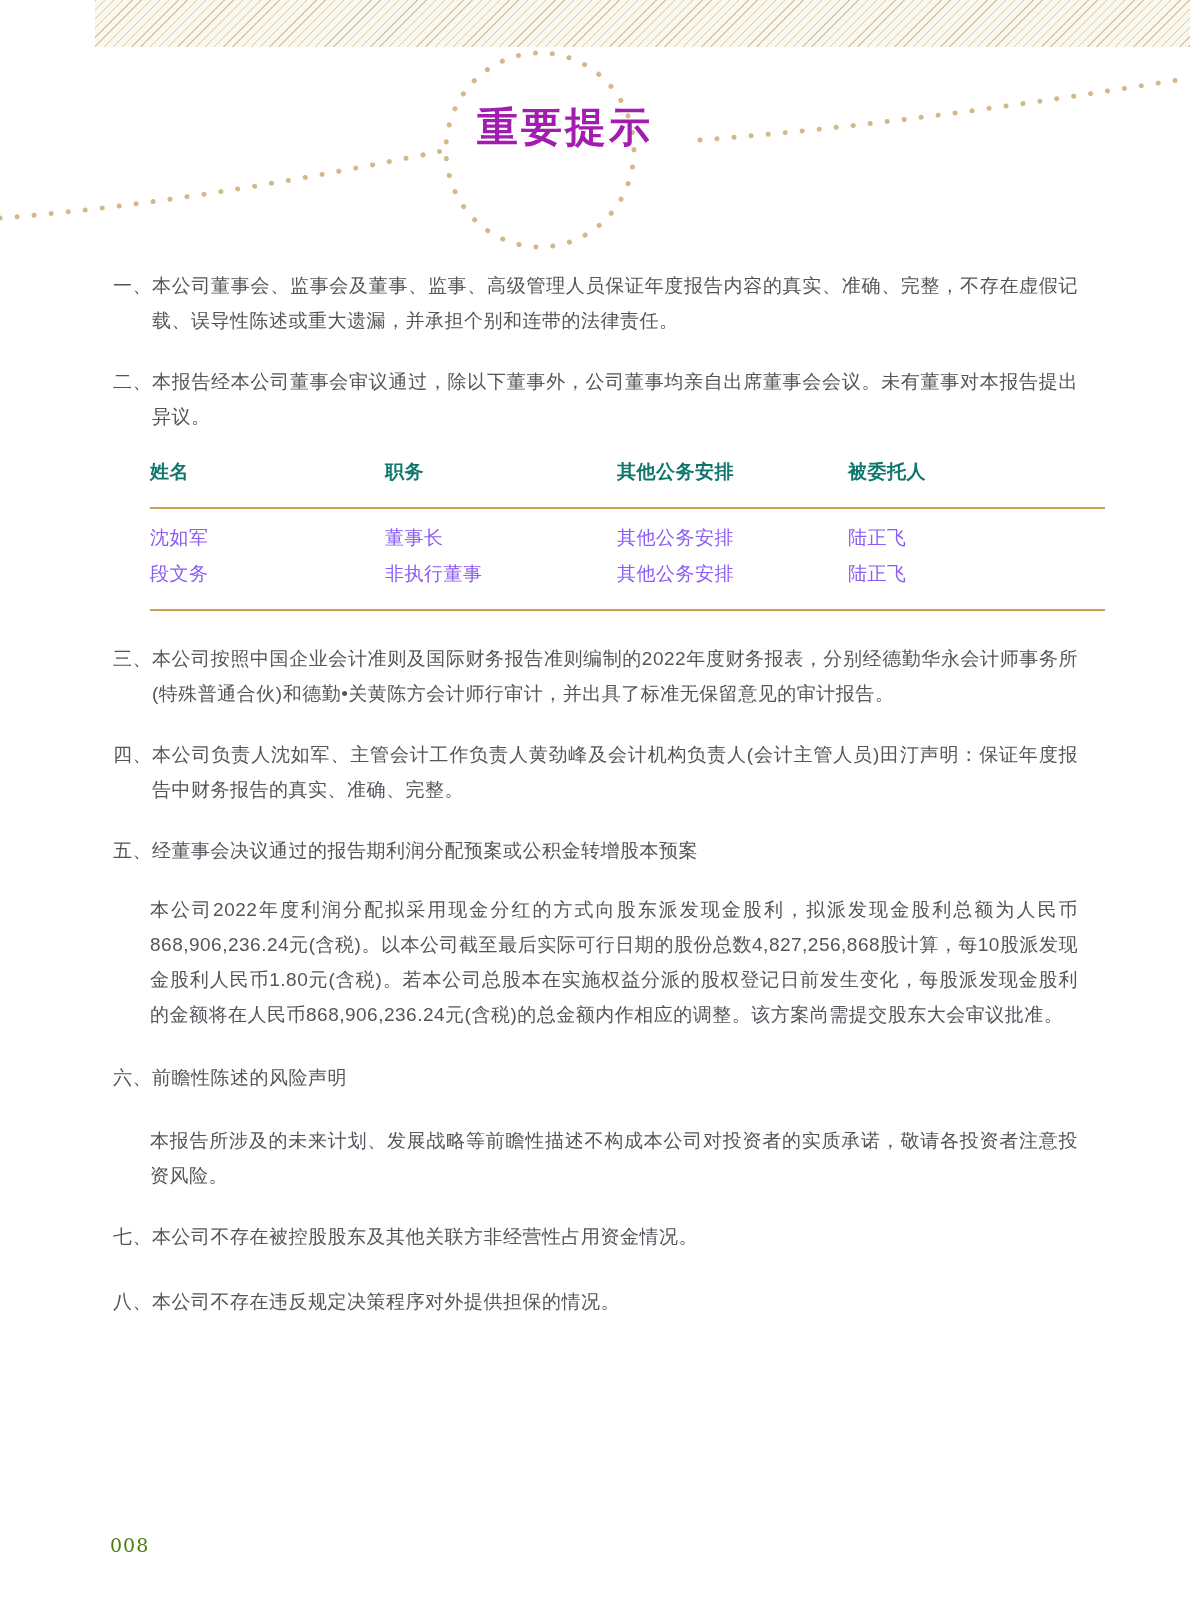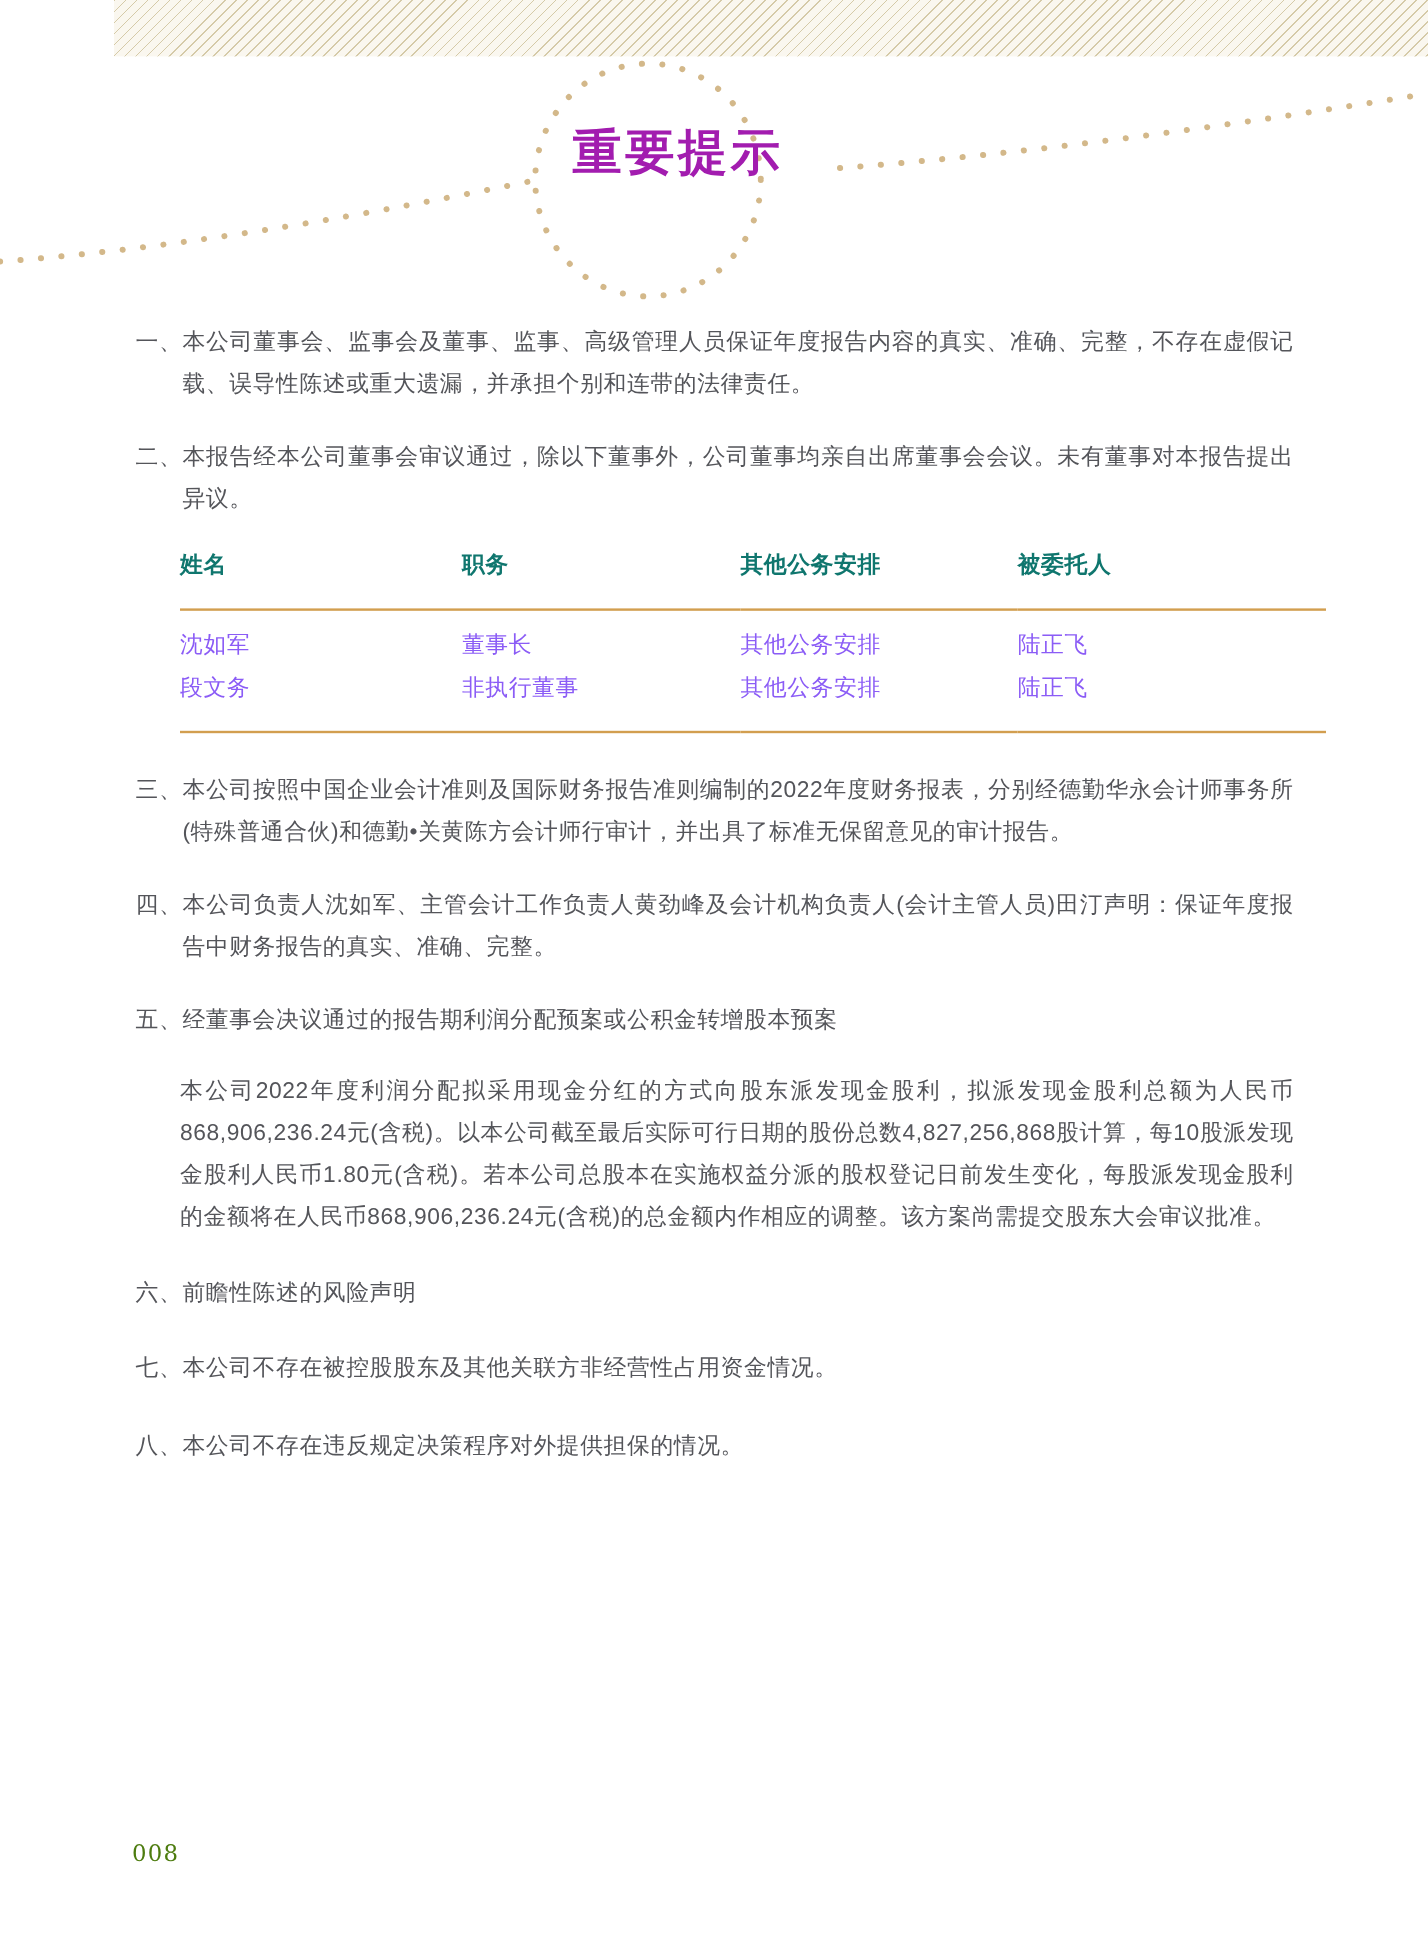--- a/index.html
+++ b/index.html
@@ -197,20 +197,21 @@
     <span class="item-text">经董事会决议通过的报告期利润分配预案或公积金转增股本预案</span>
   </div>
 
   <div class="sub-paragraph mb28">本公司2022年度利润分配拟采用现金分红的方式向股东派发现金股利，拟派发现金股利总额为人民币868,906,236.24元(含税)。以本公司截至最后实际可行日期的股份总数4,827,256,868股计算，每10股派发现金股利人民币1.80元(含税)。若本公司总股本在实施权益分派的股权登记日前发生变化，每股派发现金股利的金额将在人民币868,906,236.24元(含税)的总金额内作相应的调整。该方案尚需提交股东大会审议批准。</div>
 
   <div class="item mb28">
     <span class="item-label">六、</span>
     <span class="item-text">前瞻性陈述的风险声明</span>
   </div>
 
+  <div class="sub-paragraph mb26">本报告所涉及的未来计划、发展战略等前瞻性描述不构成本公司对投资者的实质承诺，敬请各投资者注意投资风险。</div>
 
   <div class="item mb30">
     <span class="item-label">七、</span>
     <span class="item-text">本公司不存在被控股股东及其他关联方非经营性占用资金情况。</span>
   </div>
 
   <div class="item">
     <span class="item-label">八、</span>
     <span class="item-text">本公司不存在违反规定决策程序对外提供担保的情况。</span>
   </div>

